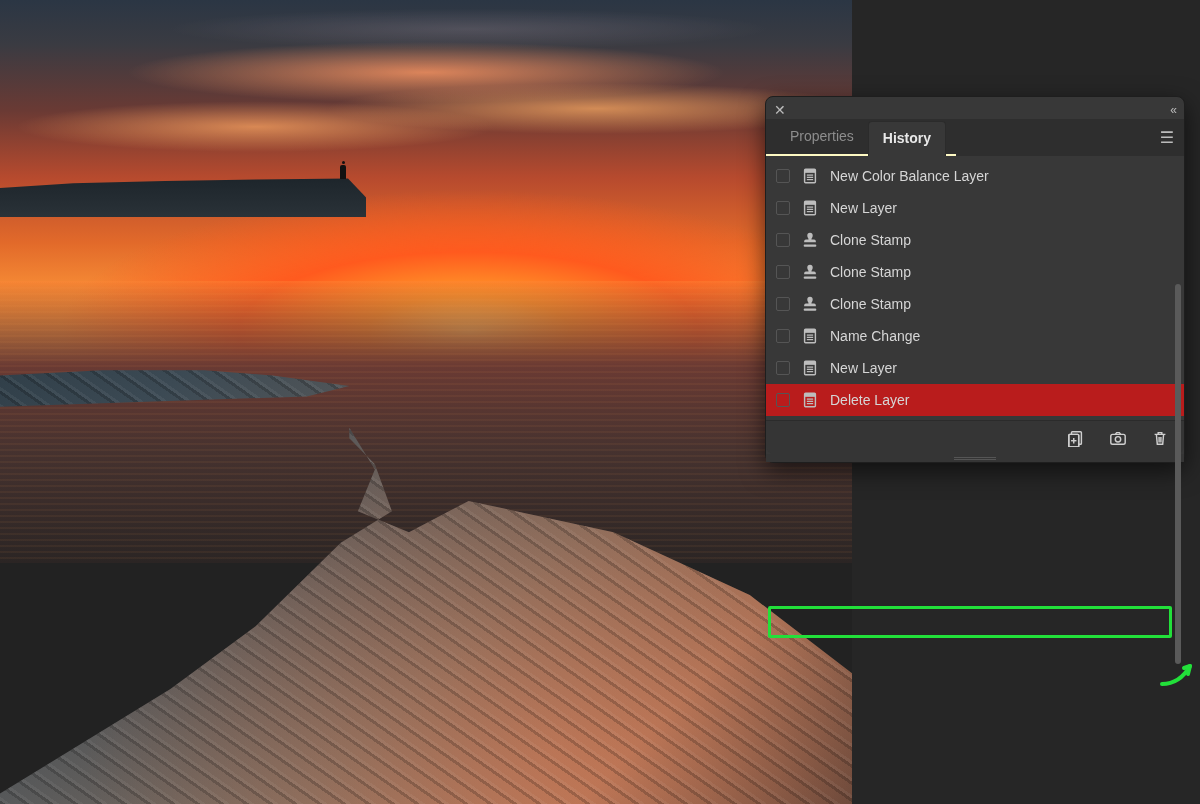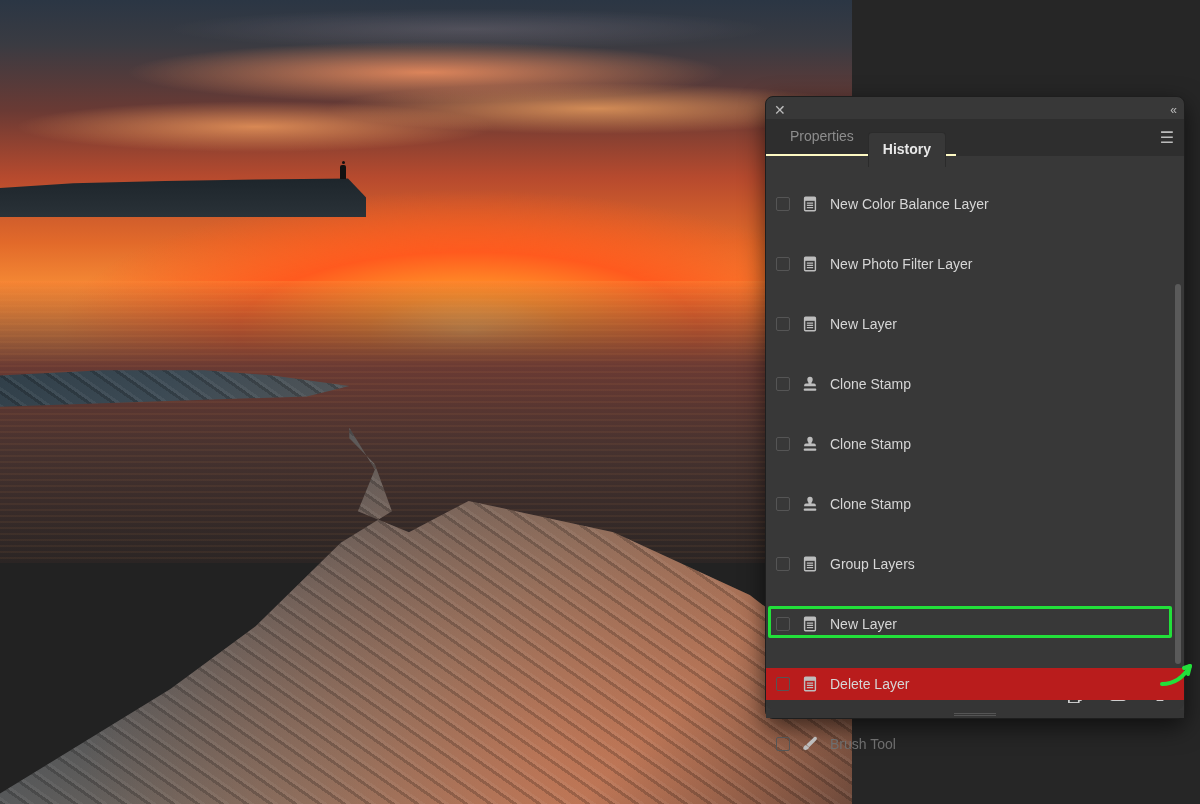--- a/index.html
+++ b/index.html
@@ -95,38 +95,37 @@
   .tab {
     padding:8px 14px 10px 14px;
     color:#8d8d8d; cursor:pointer;
     font-size:14px;
   }
   .tab.active {
     background:#383838;
     color:#e8e8e8;
     font-weight:600;
     border-top-left-radius:4px; border-top-right-radius:4px;
-    position:relative; top:13px;
+    position:relative; top:2px;
     border:1px solid #2b2b2b; border-bottom:none;
   }
   .tabs-bg { background:#2e2e2e; display:flex; justify-content:space-between; align-items:center; padding-right:10px;}
   .panel-menu { color:#bbb; cursor:pointer; font-size:16px; line-height:1; }
 
   .history-list {
     position:relative;
     max-height: 520px;
     padding:4px 0;
   }
   .hrow {
     display:flex; align-items:center;
     height:32px;
     padding-left:10px;
     gap:10px;
     cursor:pointer;
-    margin-top:28px;
   }
   .hrow.selected { background:#b91c1c; }
   .hrow.dimmed .hlabel, .hrow.dimmed .hicon svg { color:#6e6e6e; fill:#6e6e6e; stroke:#6e6e6e; }
   .snapbox {
     width:14px; height:14px; border:1px solid #555; border-radius:2px;
     flex:0 0 auto;
   }
   .hicon { width:20px; height:20px; display:flex; align-items:center; justify-content:center; flex:0 0 auto; }
   .hicon svg { width:18px; height:18px; fill:#bdbdbd; stroke:#bdbdbd; }
   .hlabel { color:#d6d6d6; font-size:14px; }
@@ -201,33 +200,20 @@
           <svg viewBox="0 0 20 20">
             <rect x="4" y="2.5" width="12" height="15" rx="1" fill="none" stroke="#bdbdbd" stroke-width="1.6"></rect>
             <rect x="4" y="2.5" width="12" height="4" fill="#bdbdbd" stroke="none"></rect>
             <line x1="6.5" y1="9" x2="13.5" y2="9" stroke="#bdbdbd" stroke-width="1.4"></line>
             <line x1="6.5" y1="11.5" x2="13.5" y2="11.5" stroke="#bdbdbd" stroke-width="1.4"></line>
             <line x1="6.5" y1="14" x2="13.5" y2="14" stroke="#bdbdbd" stroke-width="1.4"></line>
           </svg>
         </span>
         <span class="hlabel">New Color Balance Layer</span>
       </div>
-      <div class="hrow" id="hrow-4">
-        <span class="snapbox"></span>
-        <span class="hicon">
-          <svg viewBox="0 0 20 20">
-            <rect x="4" y="2.5" width="12" height="15" rx="1" fill="none" stroke="#bdbdbd" stroke-width="1.6"></rect>
-            <rect x="4" y="2.5" width="12" height="4" fill="#bdbdbd" stroke="none"></rect>
-            <line x1="6.5" y1="9" x2="13.5" y2="9" stroke="#bdbdbd" stroke-width="1.4"></line>
-            <line x1="6.5" y1="11.5" x2="13.5" y2="11.5" stroke="#bdbdbd" stroke-width="1.4"></line>
-            <line x1="6.5" y1="14" x2="13.5" y2="14" stroke="#bdbdbd" stroke-width="1.4"></line>
-          </svg>
-        </span>
-        <span class="hlabel">New Photo Filter Layer</span>
-      </div>
       <div class="hrow" id="hrow-7">
         <span class="snapbox"></span>
         <span class="hicon">
           <svg viewBox="0 0 20 20">
             <rect x="4" y="2.5" width="12" height="15" rx="1" fill="none" stroke="#bdbdbd" stroke-width="1.6"></rect>
             <rect x="4" y="2.5" width="12" height="4" fill="#bdbdbd" stroke="none"></rect>
             <line x1="6.5" y1="9" x2="13.5" y2="9" stroke="#bdbdbd" stroke-width="1.4"></line>
             <line x1="6.5" y1="11.5" x2="13.5" y2="11.5" stroke="#bdbdbd" stroke-width="1.4"></line>
             <line x1="6.5" y1="14" x2="13.5" y2="14" stroke="#bdbdbd" stroke-width="1.4"></line>
           </svg>
@@ -257,32 +243,32 @@
       <div class="hrow" id="hrow-10">
         <span class="snapbox"></span>
         <span class="hicon">
           <svg viewBox="0 0 20 20">
             <path fill="#bdbdbd" stroke="none" d="M10 2 a3 3 0 0 1 3 3 c0 1.4 -.7 2.4 -1.2 3.4 -.3 .6 -.3 1.1 .2 1.1 h2.5 a2 2 0 0 1 2 2 v1 H3.5 v-1 a2 2 0 0 1 2 -2 H8 c.5 0 .5 -.5 .2 -1.1 C7.7 7.4 7 6.4 7 5 a3 3 0 0 1 3 -3 z"></path>
             <rect x="3" y="15" width="14" height="2.5" rx="1" fill="#bdbdbd" stroke="none"></rect>
           </svg>
         </span>
         <span class="hlabel">Clone Stamp</span>
       </div>
-      <div class="hrow" id="hrow-12">
-        <span class="snapbox"></span>
-        <span class="hicon">
-          <svg viewBox="0 0 20 20">
-            <rect x="4" y="2.5" width="12" height="15" rx="1" fill="none" stroke="#bdbdbd" stroke-width="1.6"></rect>
-            <rect x="4" y="2.5" width="12" height="4" fill="#bdbdbd" stroke="none"></rect>
-            <line x1="6.5" y1="9" x2="13.5" y2="9" stroke="#bdbdbd" stroke-width="1.4"></line>
-            <line x1="6.5" y1="11.5" x2="13.5" y2="11.5" stroke="#bdbdbd" stroke-width="1.4"></line>
-            <line x1="6.5" y1="14" x2="13.5" y2="14" stroke="#bdbdbd" stroke-width="1.4"></line>
-          </svg>
-        </span>
-        <span class="hlabel">Group Layers</span>
+      <div class="hrow" id="hrow-11">
+        <span class="snapbox"></span>
+        <span class="hicon">
+          <svg viewBox="0 0 20 20">
+            <rect x="4" y="2.5" width="12" height="15" rx="1" fill="none" stroke="#bdbdbd" stroke-width="1.6"></rect>
+            <rect x="4" y="2.5" width="12" height="4" fill="#bdbdbd" stroke="none"></rect>
+            <line x1="6.5" y1="9" x2="13.5" y2="9" stroke="#bdbdbd" stroke-width="1.4"></line>
+            <line x1="6.5" y1="11.5" x2="13.5" y2="11.5" stroke="#bdbdbd" stroke-width="1.4"></line>
+            <line x1="6.5" y1="14" x2="13.5" y2="14" stroke="#bdbdbd" stroke-width="1.4"></line>
+          </svg>
+        </span>
+        <span class="hlabel">Name Change</span>
       </div>
       <div class="hrow" id="hrow-13">
         <span class="snapbox"></span>
         <span class="hicon">
           <svg viewBox="0 0 20 20">
             <rect x="4" y="2.5" width="12" height="15" rx="1" fill="none" stroke="#bdbdbd" stroke-width="1.6"></rect>
             <rect x="4" y="2.5" width="12" height="4" fill="#bdbdbd" stroke="none"></rect>
             <line x1="6.5" y1="9" x2="13.5" y2="9" stroke="#bdbdbd" stroke-width="1.4"></line>
             <line x1="6.5" y1="11.5" x2="13.5" y2="11.5" stroke="#bdbdbd" stroke-width="1.4"></line>
             <line x1="6.5" y1="14" x2="13.5" y2="14" stroke="#bdbdbd" stroke-width="1.4"></line>
@@ -295,30 +281,20 @@
         <span class="hicon">
           <svg viewBox="0 0 20 20">
             <rect x="4" y="2.5" width="12" height="15" rx="1" fill="none" stroke="#bdbdbd" stroke-width="1.6"></rect>
             <rect x="4" y="2.5" width="12" height="4" fill="#bdbdbd" stroke="none"></rect>
             <line x1="6.5" y1="9" x2="13.5" y2="9" stroke="#bdbdbd" stroke-width="1.4"></line>
             <line x1="6.5" y1="11.5" x2="13.5" y2="11.5" stroke="#bdbdbd" stroke-width="1.4"></line>
             <line x1="6.5" y1="14" x2="13.5" y2="14" stroke="#bdbdbd" stroke-width="1.4"></line>
           </svg>
         </span>
         <span class="hlabel">Delete Layer</span>
-      </div>
-      <div class="hrow dimmed" id="hrow-15">
-        <span class="snapbox"></span>
-        <span class="hicon">
-          <svg viewBox="0 0 20 20">
-            <path fill="#bdbdbd" stroke="none" d="M14.5 2.5 c1 -1 2.5 -.5 3 .5 .5 1 0 2 -1 3 L9 13.5 6 10.5 z"></path>
-            <path fill="#bdbdbd" stroke="none" d="M5.5 11 c-1.5 .5 -3 2 -3 4.5 0 .8 1.8 .3 2 1.5 2 -.3 4 -1.5 4.5 -3 z"></path>
-          </svg>
-        </span>
-        <span class="hlabel">Brush Tool</span>
       </div>
       <div class="highlight-box" id="hlbox" style="left: 2px; top: 450px; width: 404px; height: 32px;"></div>
     <div class="scroll-thumb" id="scrollthumb" style="top: 128px; height: 380px;"></div>
   </div>
 
   <div class="panel-footer">
     <span class="footer-btn">
       <svg viewBox="0 0 20 20">
         <rect x="5" y="3" width="11" height="14" rx="1"></rect>
         <rect x="2" y="6" width="11" height="14" rx="1" fill="#353535"></rect>

